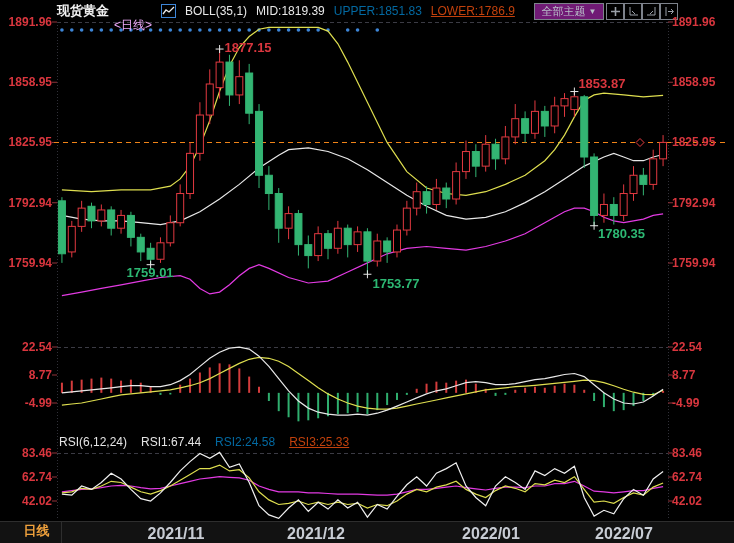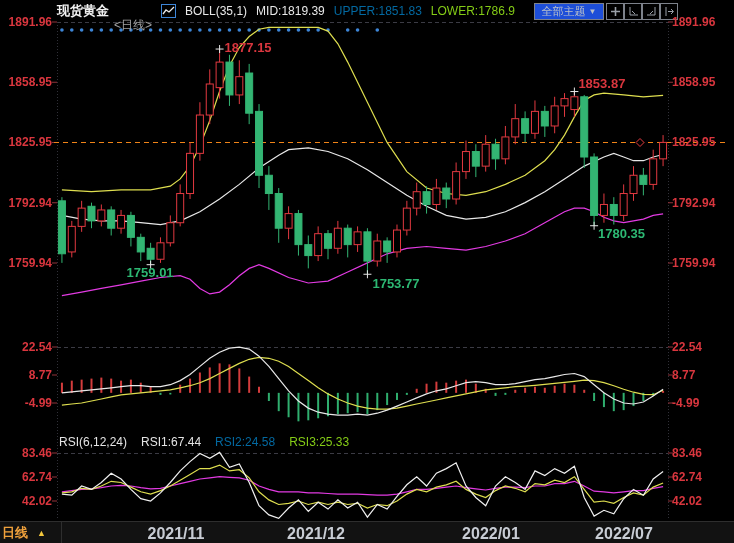--- a/index.html
+++ b/index.html
@@ -2,42 +2,42 @@
 <html><head>
 <meta charset="utf-8">
 <style>
   html,body{margin:0;padding:0;background:#000;}
   .app{position:relative;width:734px;height:543px;background:#000;overflow:hidden;
        font-family:"Liberation Sans",sans-serif;}
   
   .hdr{position:absolute;top:0;left:0;width:734px;height:22px;display:flex;align-items:center;
        padding-left:57px;gap:9px;font-size:12px;color:#e8e8e8;box-sizing:border-box;z-index:5;}
   .sym{font-weight:bold;font-size:13px;color:#f0f0f0;}
-  .red{color:#a3a3a3;margin-top:28px;}
+  .red{color:#f0abfc;margin-top:28px;}
   .yel{color:#0369a1;}
-  .mag{color:#84cc16;}
+  .mag{color:#c2410c;text-decoration:underline;}
   .hicon{display:inline-flex;width:15px;height:14px;}
   .dropdown{position:absolute;left:534px;top:3px;width:68px;height:15px;border:1px solid #7d828b;
        color:#b9bfc9;font-size:11px;display:flex;align-items:center;justify-content:center;gap:3px;
-       cursor:pointer;background:#1d4ed8;}
+       cursor:pointer;background:#701a75;}
   .dropdown .arr{font-size:8px;}
   .tbtn{position:absolute;top:3px;width:16px;height:15px;border:1px solid #7d828b;background:#000;
        display:flex;align-items:center;justify-content:center;cursor:pointer;}
   
   .axl{position:absolute;font-size:12px;font-weight:600;color:#d9363e;line-height:14px;z-index:4;}
   .axl.l{left:0;width:52px;text-align:right;}
   .axl.r{left:672px;width:60px;text-align:left;}
   
   .phdr{position:absolute;left:59px;display:flex;gap:14px;font-size:12px;color:#e4e4e4;z-index:4;}
   
   .bbar{position:absolute;left:0;top:521px;width:734px;height:22px;background:#121212;
        border-top:1px solid #2e2e2e;box-sizing:border-box;z-index:5;}
   .tab{position:absolute;left:0;top:0;width:62px;height:21px;border-right:1px solid #2e2e2e;
-       display:flex;align-items:center;padding-left:2px;gap:9px;color:#f0a13c;font-weight:bold;
-       font-size:13px;cursor:pointer;box-sizing:border-box;}
+       display:flex;align-items:center;padding-left:12px;gap:9px;color:#f0a13c;font-weight:bold;
+       font-size:13px;cursor:pointer;box-sizing:border-box;flex-direction:column;}
   .tab .tri{color:#f3c73c;font-size:9px;}
   .datelab{position:absolute;top:3px;width:70px;text-align:center;font-size:16px;font-weight:600;
        color:#c8ccd4;}
   svg.chart{position:absolute;left:0;top:0;z-index:1;}
 </style>
 </head>
 <body>
 
 <div class="app">
 

